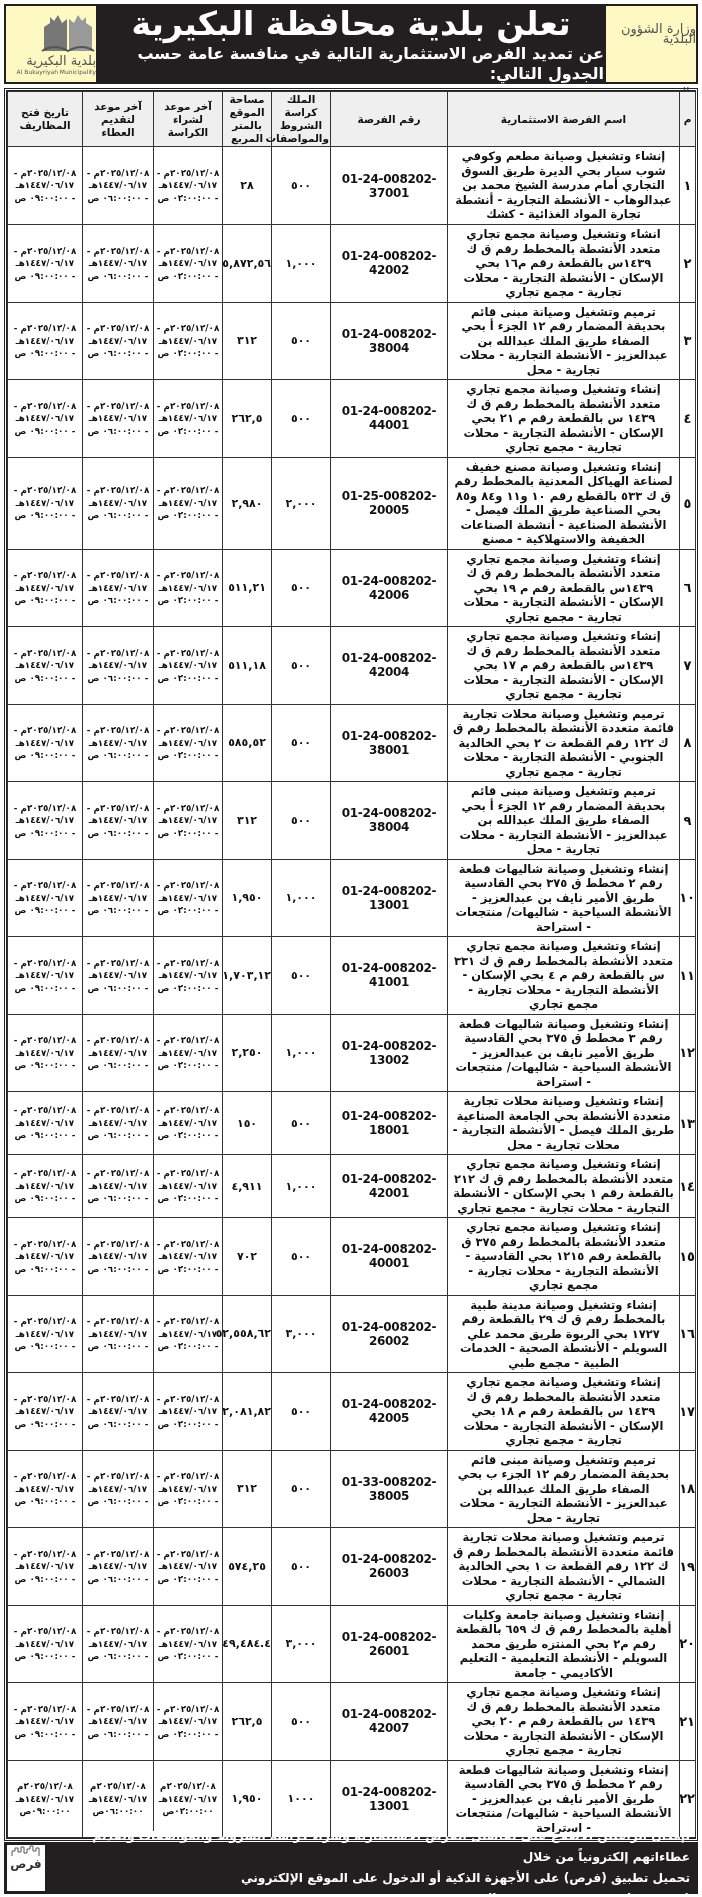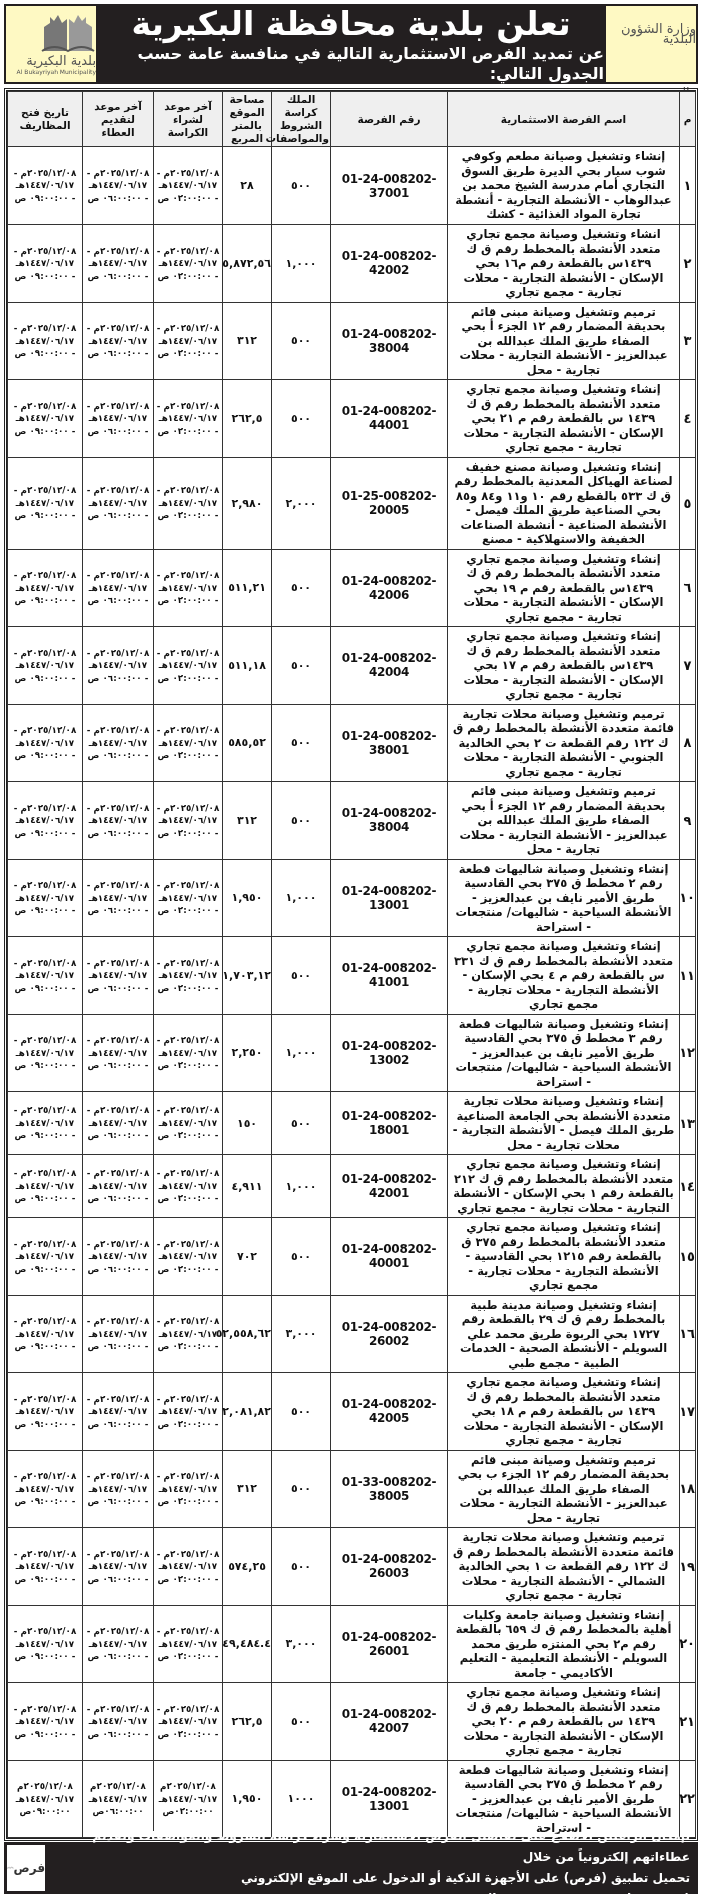--- a/index.html
+++ b/index.html
@@ -37,21 +37,21 @@
   td.name { font-size: 11.5px; line-height: 14.5px; padding: 2px 4px; text-align: center; margin-left: 42px; }
   td.oppno { font-size: 12px; direction: ltr; letter-spacing: -0.3px; }
   td.price, td.area { font-size: 11px; }
   td.date { font-size: 8.8px; line-height: 12.5px; direction: rtl; padding: 0 1px; }
   .date-line { display: block; white-space: nowrap; }
 
   .footer {
     position: absolute; left: 4px; top: 1842px; width: 694px; height: 52px;
     background: #231f20; display: flex; align-items: center;
   }
-  .footer-logo { width: 38px; height: 46px; margin-left: 3px; background: #fff; display: flex; flex-direction: row; align-items: center; justify-content: flex-start; }
+  .footer-logo { width: 38px; height: 46px; margin-left: 3px; background: #fff; display: flex; flex-direction: column; align-items: center; justify-content: flex-start; }
   .footer-logo-word { font-size: 12px; font-weight: bold; color: #333; line-height: 14px; }
   .footer-text { flex: 1; direction: rtl; color: #fff; font-size: 12.2px; font-weight: bold; line-height: 21px; padding: 0 8px; text-align: right; }
 </style>
 </head>
 <body>
 
 <div class="banner">
   <div class="logo-box left">
     <svg class="logo-glyph" viewBox="0 0 56 40">
       <path d="M4 38 L4 14 L10 10 L10 4 L14 8 L18 2 L22 10 L27 6 L27 38 Z" fill="#777"></path>

